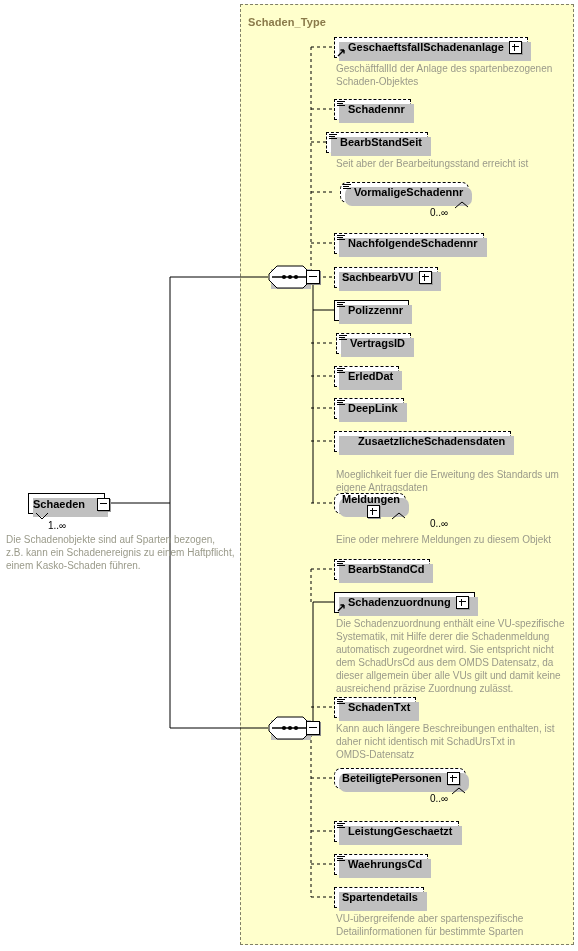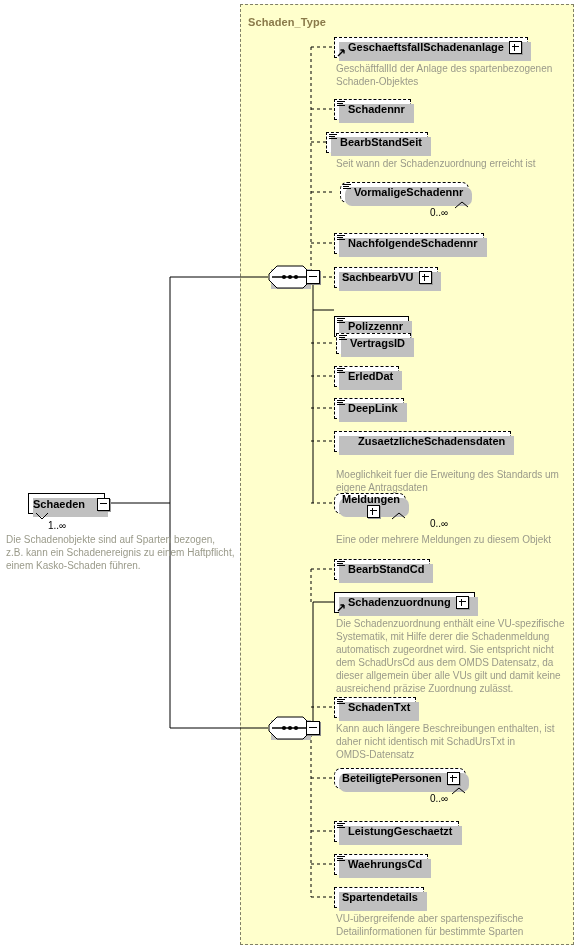--- a/index.html
+++ b/index.html
@@ -201,21 +201,21 @@
     </div>
     <div class="node optional" style="left: 326px; top: 132px;">
       <span class="shadow"></span>
       <span class="ico-simple">
         <i></i>
         <i></i>
         <i></i>
       </span>
       <span class="lbl">BearbStandSeit</span>
     </div>
-    <div class="doc" style="left: 336px; top: 157px; width: 232px;">Seit wann der Schadenzuordnung erreicht ist</div>
+    <div class="doc" style="left: 336px; top: 157px; width: 232px;">Seit aber der Bearbeitungsstand erreicht ist</div>
     <div class="node optional repeat" style="left: 340px; top: 182px;">
       <span class="shadow"></span>
       <span class="ico-simple">
         <i></i>
         <i></i>
         <i></i>
       </span>
       <span class="lbl">VormaligeSchadennr</span>
       <svg class="tail" viewBox="0 0 14 9">
         <polyline points="0,8 7,2 13,7" fill="none" stroke="#000" stroke-width="1"></polyline>
@@ -229,21 +229,21 @@
         <i></i>
         <i></i>
       </span>
       <span class="lbl">NachfolgendeSchadennr</span>
     </div>
     <div class="node optional" style="left: 334px; top: 267px; padding-left: 7px; text-align: right;">
       <span class="shadow"></span>
       <span class="lbl">SachbearbVU</span>
       <span class="plusbox"></span>
     </div>
-    <div class="node required" style="left: 334px; top: 316px;">
+    <div class="node required" style="left: 334px; top: 300px;">
       <span class="shadow"></span>
       <span class="ico-simple">
         <i></i>
         <i></i>
         <i></i>
       </span>
       <span class="lbl">Polizzennr</span>
     </div>
     <div class="node optional" style="left: 336px; top: 333px; justify-content: center;">
       <span class="shadow"></span>

